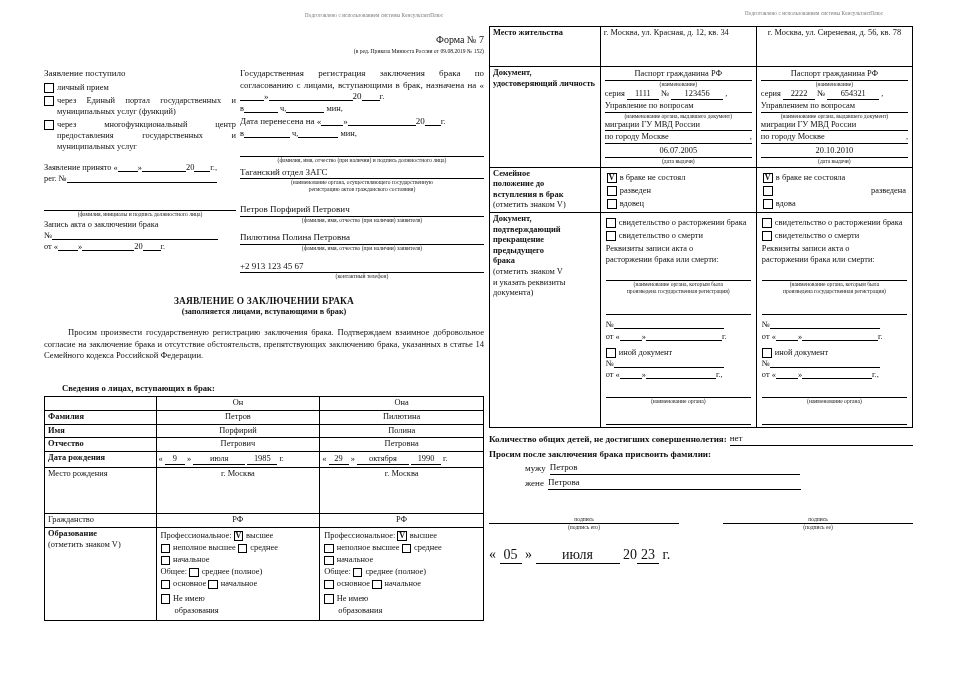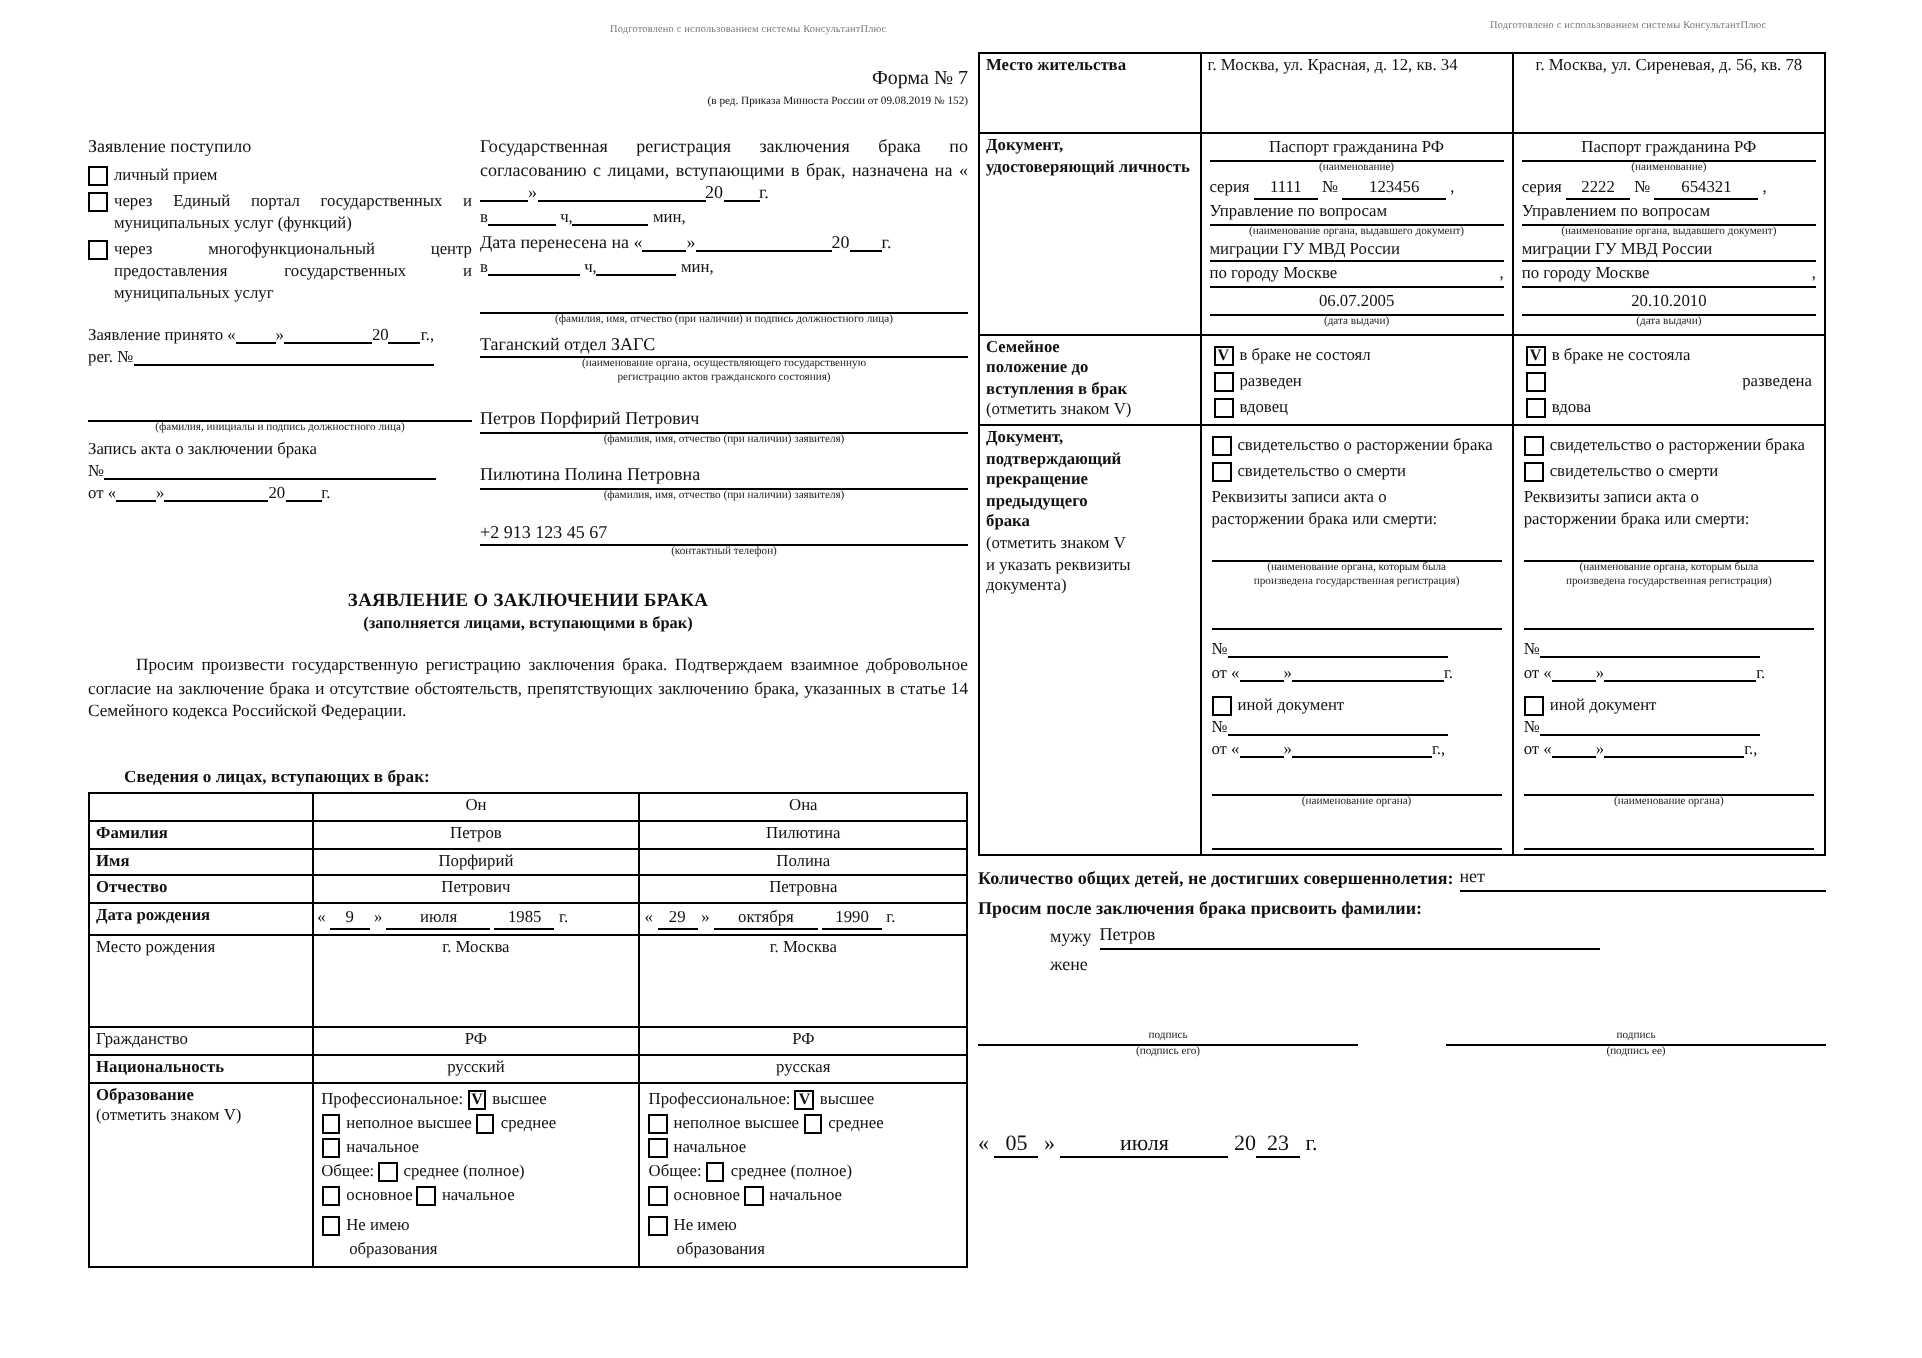--- a/index.html
+++ b/index.html
@@ -225,25 +225,20 @@
         <td class="lab" style="font-weight:normal; height:46px;">Место рождения</td>
         <td class="val">г. Москва</td>
         <td class="val">г. Москва</td>
       </tr>
       <tr>
         <td class="lab" style="font-weight:normal;">Гражданство</td>
         <td class="val">РФ</td>
         <td class="val">РФ</td>
       </tr>
       <tr>
-        <td class="lab">Национальность</td>
-        <td class="val">русский</td>
-        <td class="val">русская</td>
-      </tr>
-      <tr>
         <td class="lab">
           <div>Образование</div>
           <div style="font-weight:normal;">(отметить знаком V)</div>
         </td>
 
         <td class="edu" style="padding:3px 4px;">
           <div class="row">
             <span>Профессиональное:</span>&nbsp;
             <span class="cb checked"></span>
             <span>высшее</span>
@@ -477,36 +472,37 @@
     </div>
 
     <div class="t9 b" style="margin-top:3px;">Просим после заключения брака присвоить фамилии:</div>
 
     <div style="display:flex; align-items:flex-end; margin-top:2px; padding-left:36px;">
       <span class="t9">мужу</span>
       <span class="t9" style="border-bottom:.8px solid #000; width:250px; margin-left:4px;">Петров</span>
     </div>
     <div style="display:flex; align-items:flex-end; margin-top:2px; padding-left:36px;">
       <span class="t9">жене</span>
+      <span class="t9" style="border-bottom:.8px solid #000; width:253px; margin-left:4px;">Петрова</span>
     </div>
 
     <div class="sigrow">
       <div class="sigbox">
         <div class="tiny">подпись</div>
         <div class="sigline"></div>
         <div class="tiny">(подпись его)</div>
       </div>
       <div class="sigbox">
         <div class="tiny">подпись</div>
         <div class="sigline"></div>
         <div class="tiny">(подпись ее)</div>
       </div>
     </div>
 
-    <div class="dline" style="margin-top:36px; font-size:11px;">
+    <div class="dline" style="margin-top:16px; font-size:14px;">
       <span>«</span>
       <u style="width:22px;">05</u>
       <span>»</span>
       <u style="width:84px;">июля</u>
       <span>20</span><u style="width:22px;">23</u>
       <span>г.</span>
     </div>
   </div>
 </div>
 

